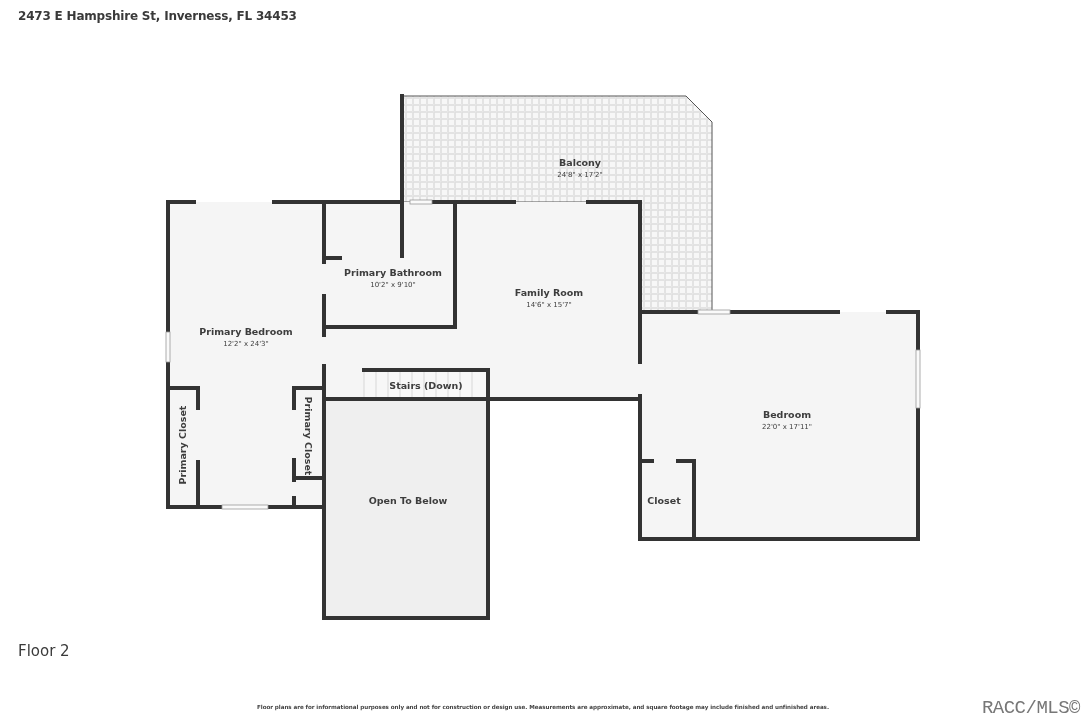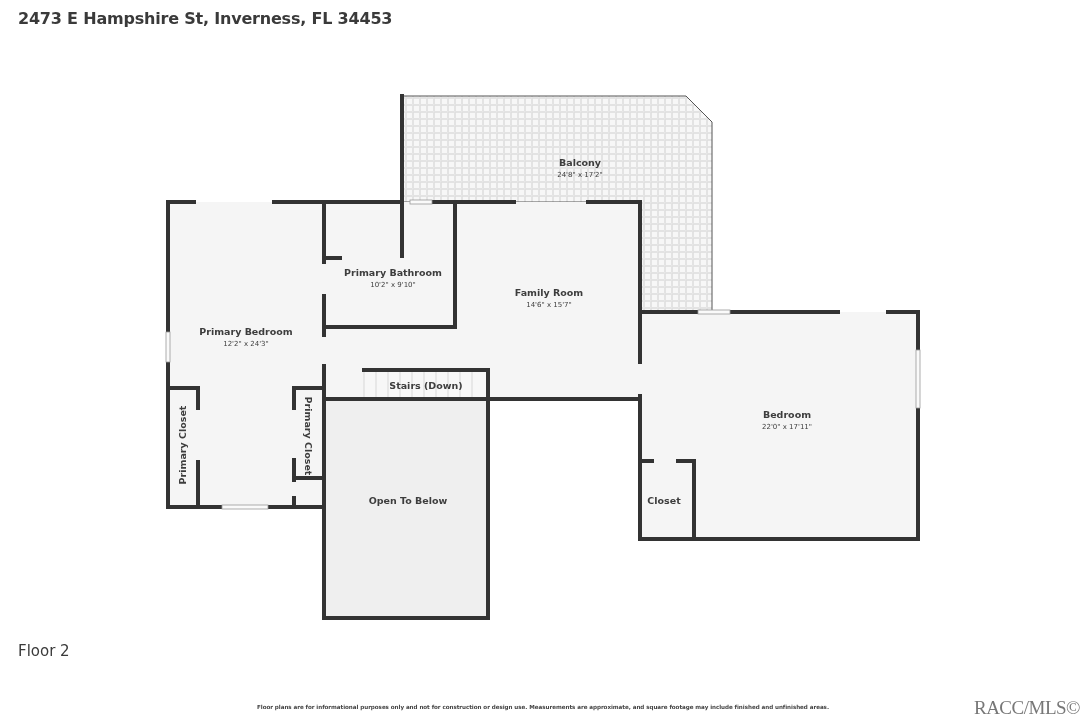--- a/index.html
+++ b/index.html
@@ -1,20 +1,20 @@
 <!DOCTYPE html>
 <html><head>
 <meta charset="utf-8">
 <style>
   html, body { margin: 0; padding: 0; background: #ffffff; }
   body { width: 1086px; height: 723px; position: relative; overflow: hidden; font-family: "DejaVu Sans", sans-serif; }
-  .address { position: absolute; left: 18px; top: 9px; font-size: 16px; font-weight: bold; color: #3a3a3a; letter-spacing: -0.2px; }
+  .address { position: absolute; left: 18px; top: 9px; font-size: 12px; font-weight: bold; color: #3a3a3a; letter-spacing: -0.2px; }
   .floor-label { position: absolute; left: 18px; top: 642px; font-size: 15px; font-weight: normal; color: #3a3a3a; }
   .disclaimer { position: absolute; left: 0; width: 1086px; top: 704px; text-align: center; font-size: 5.6px; font-weight: bold; color: #444; letter-spacing: -0.05px; }
-  .copyright { position: absolute; right: 6px; top: 697px; font-size: 19px; color: #777; font-family: Liberation Serif, serif; letter-spacing: -0.5px; }
+  .copyright { position: absolute; right: 6px; top: 697px; font-size: 19px; color: #777; font-family: Liberation Mono, monospace; letter-spacing: -0.5px; }
   svg.plan { position: absolute; left: 0; top: 0; }
   .room-name { font-family: "DejaVu Sans", sans-serif; font-size: 9.5px; font-weight: bold; fill: #3d3d3d; text-anchor: middle; }
   .room-dim { font-family: "DejaVu Sans", sans-serif; font-size: 7px; fill: #3d3d3d; text-anchor: middle; }
 </style>
 </head>
 <body>
 
 <div class="address">2473 E Hampshire St, Inverness, FL 34453</div>
 
 <svg class="plan" width="1086" height="723" viewBox="0 0 1086 723">

